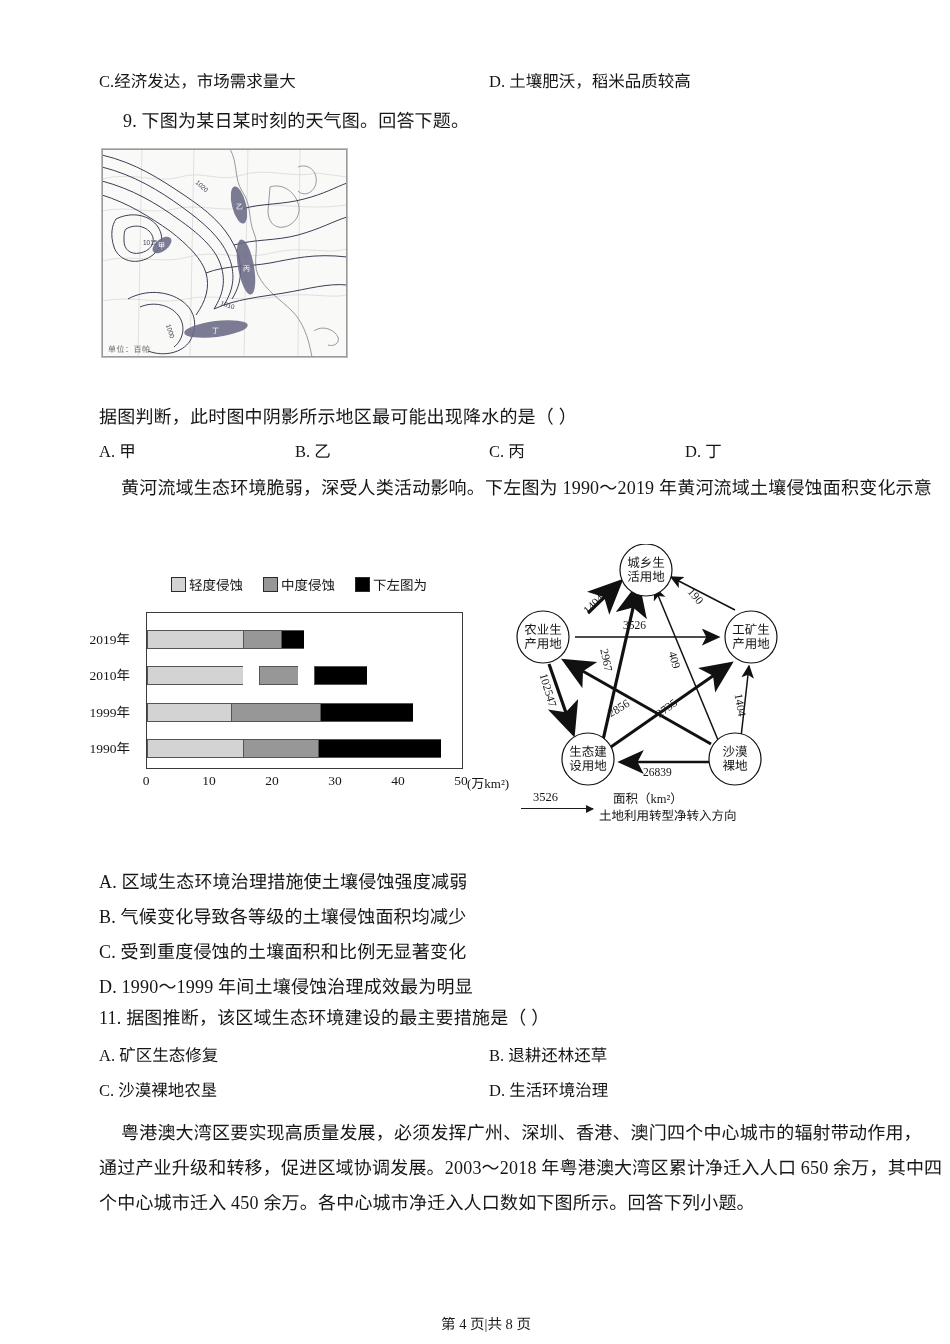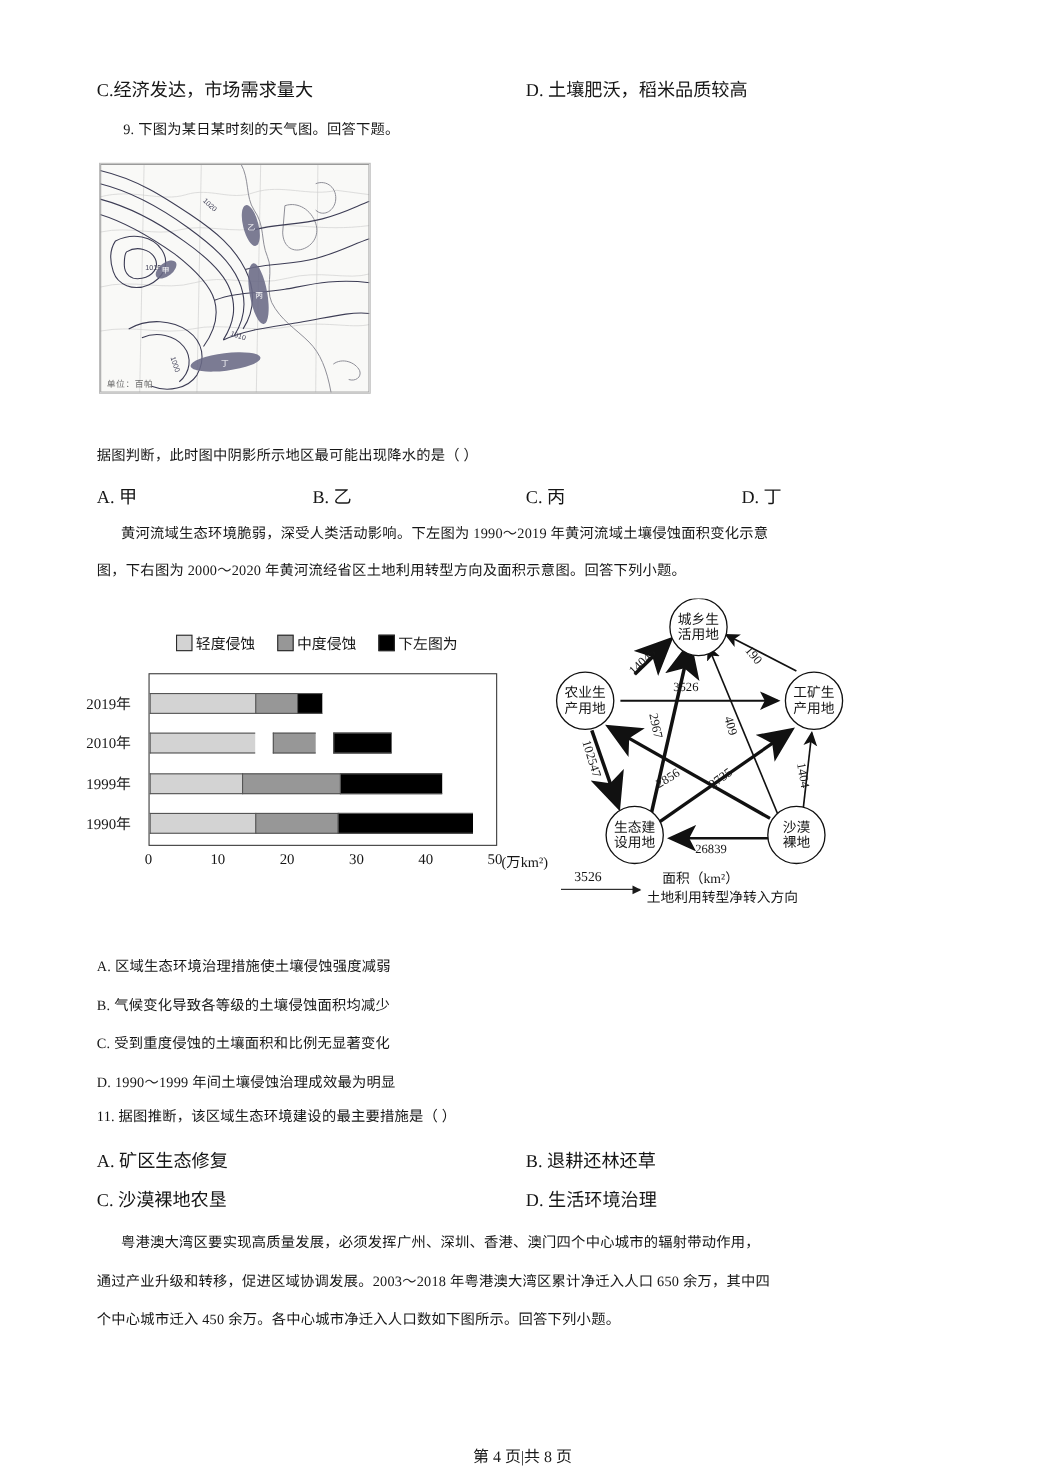--- a/index.html
+++ b/index.html
@@ -11,30 +11,30 @@
   body {
     width: 950px;
     height: 1344px;
     position: relative;
     font-family: "Liberation Serif", "DejaVu Serif", serif;
     color: #161616;
     overflow: hidden;
   }
   .page {
     position: absolute;
-    left: 0; top: 0;
+    left: 11px; top: 0;
     width: 796px;
     height: 1344px;
     border-radius: 30px;
   }
 
   
   .q-line {
     position: absolute;
-    font-size: 13px;
+    font-size: 18px;
     line-height: 1.5;
     letter-spacing: 0.2px;
     white-space: nowrap;
   }
 
   .opt-row {
     position: absolute;
     width: 800px;
     font-size: 16.5px;
     white-space: nowrap;
@@ -262,21 +262,20 @@
 
   <div class="q-line" style="left:88px; top:404px;">据图判断，此时图中阴影所示地区最可能出现降水的是（      ）</div>
   <div class="opt-row" style="left:88px; top:438px;">
     <span style="left:0;">A. 甲</span>
     <span style="left:196px;">B. 乙</span>
     <span style="left:390px;">C. 丙</span>
     <span style="left:586px;">D. 丁</span>
   </div>
 
   <div class="q-line" style="left:110px; top:475px;">黄河流域生态环境脆弱，深受人类活动影响。下左图为 1990～2019 年黄河流域土壤侵蚀面积变化示意</div>
-  <div class="q-line" style="left:88px;  top:509px;">图，下右图为 2000～2020 年黄河流经省区土地利用转型方向及面积示意图。回答下列小题。</div>
 
   <div class="chart-wrap">
     <div class="chart-legend">
       <div class="legend-item">
         <span class="legend-swatch" style="background: rgb(211, 211, 211);"></span>
         <span>轻度侵蚀</span>
       </div>
       <div class="legend-item">
         <span class="legend-swatch" style="background: rgb(151, 151, 151);"></span>
         <span>中度侵蚀</span>

